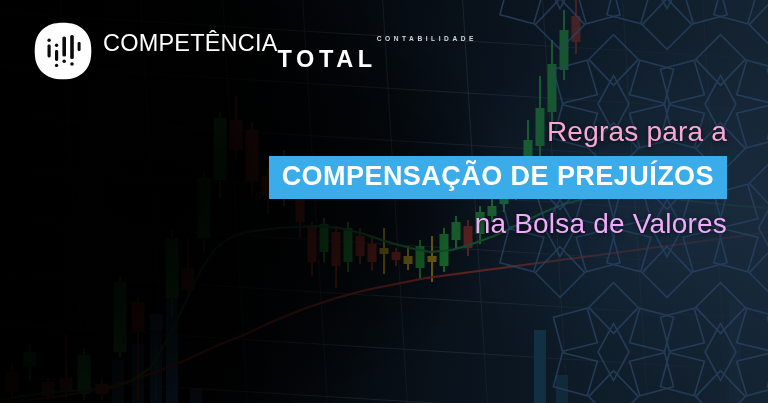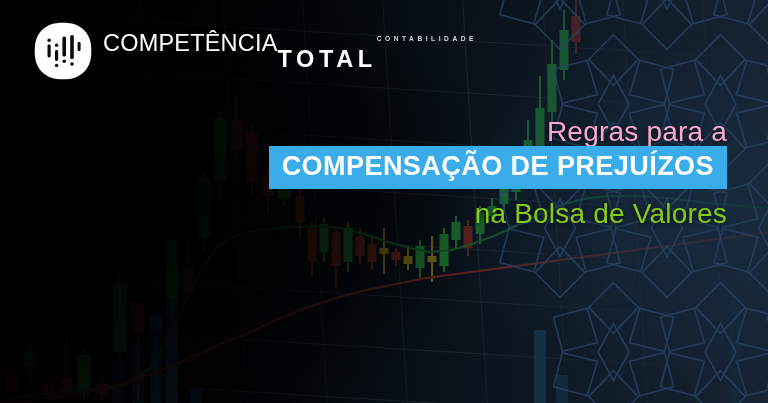--- a/index.html
+++ b/index.html
@@ -68,35 +68,36 @@
     position:absolute; right:41px; top:118px;
     z-index:30; text-align:right;
     width:690px;
   }
   #headline-top{
     font-size:28px; font-weight:400; color:#f9a8d4;
     letter-spacing:0.2px; line-height:1;
     text-shadow:0 1px 5px rgba(0,0,0,0.70);
   }
   #headline-highlight-wrap{
+    margin-top:10px;
     display:flex; justify-content:flex-end;text-align:center;
   }
   #headline-highlight{
     display:inline-block;
     background:#39ace9;
     color:#ffffff;
     font-size:27px; font-weight:700;
     letter-spacing:0.45px;
     padding:7px 13px 8px 13px;
     line-height:1.02;
     white-space:nowrap;
   }
   #headline-bottom{
     margin-top:11px;
-    font-size:28px; font-weight:400; color:#84cc16;
+    font-size:28px; font-weight:400; color:#f0abfc;
     letter-spacing:0.2px; line-height:1;
     text-shadow:0 1px 5px rgba(0,0,0,0.70);
   }
 </style>
 </head>
 <body>
 
 <div id="banner">
 
   <div class="layer" id="bg-base"></div>

